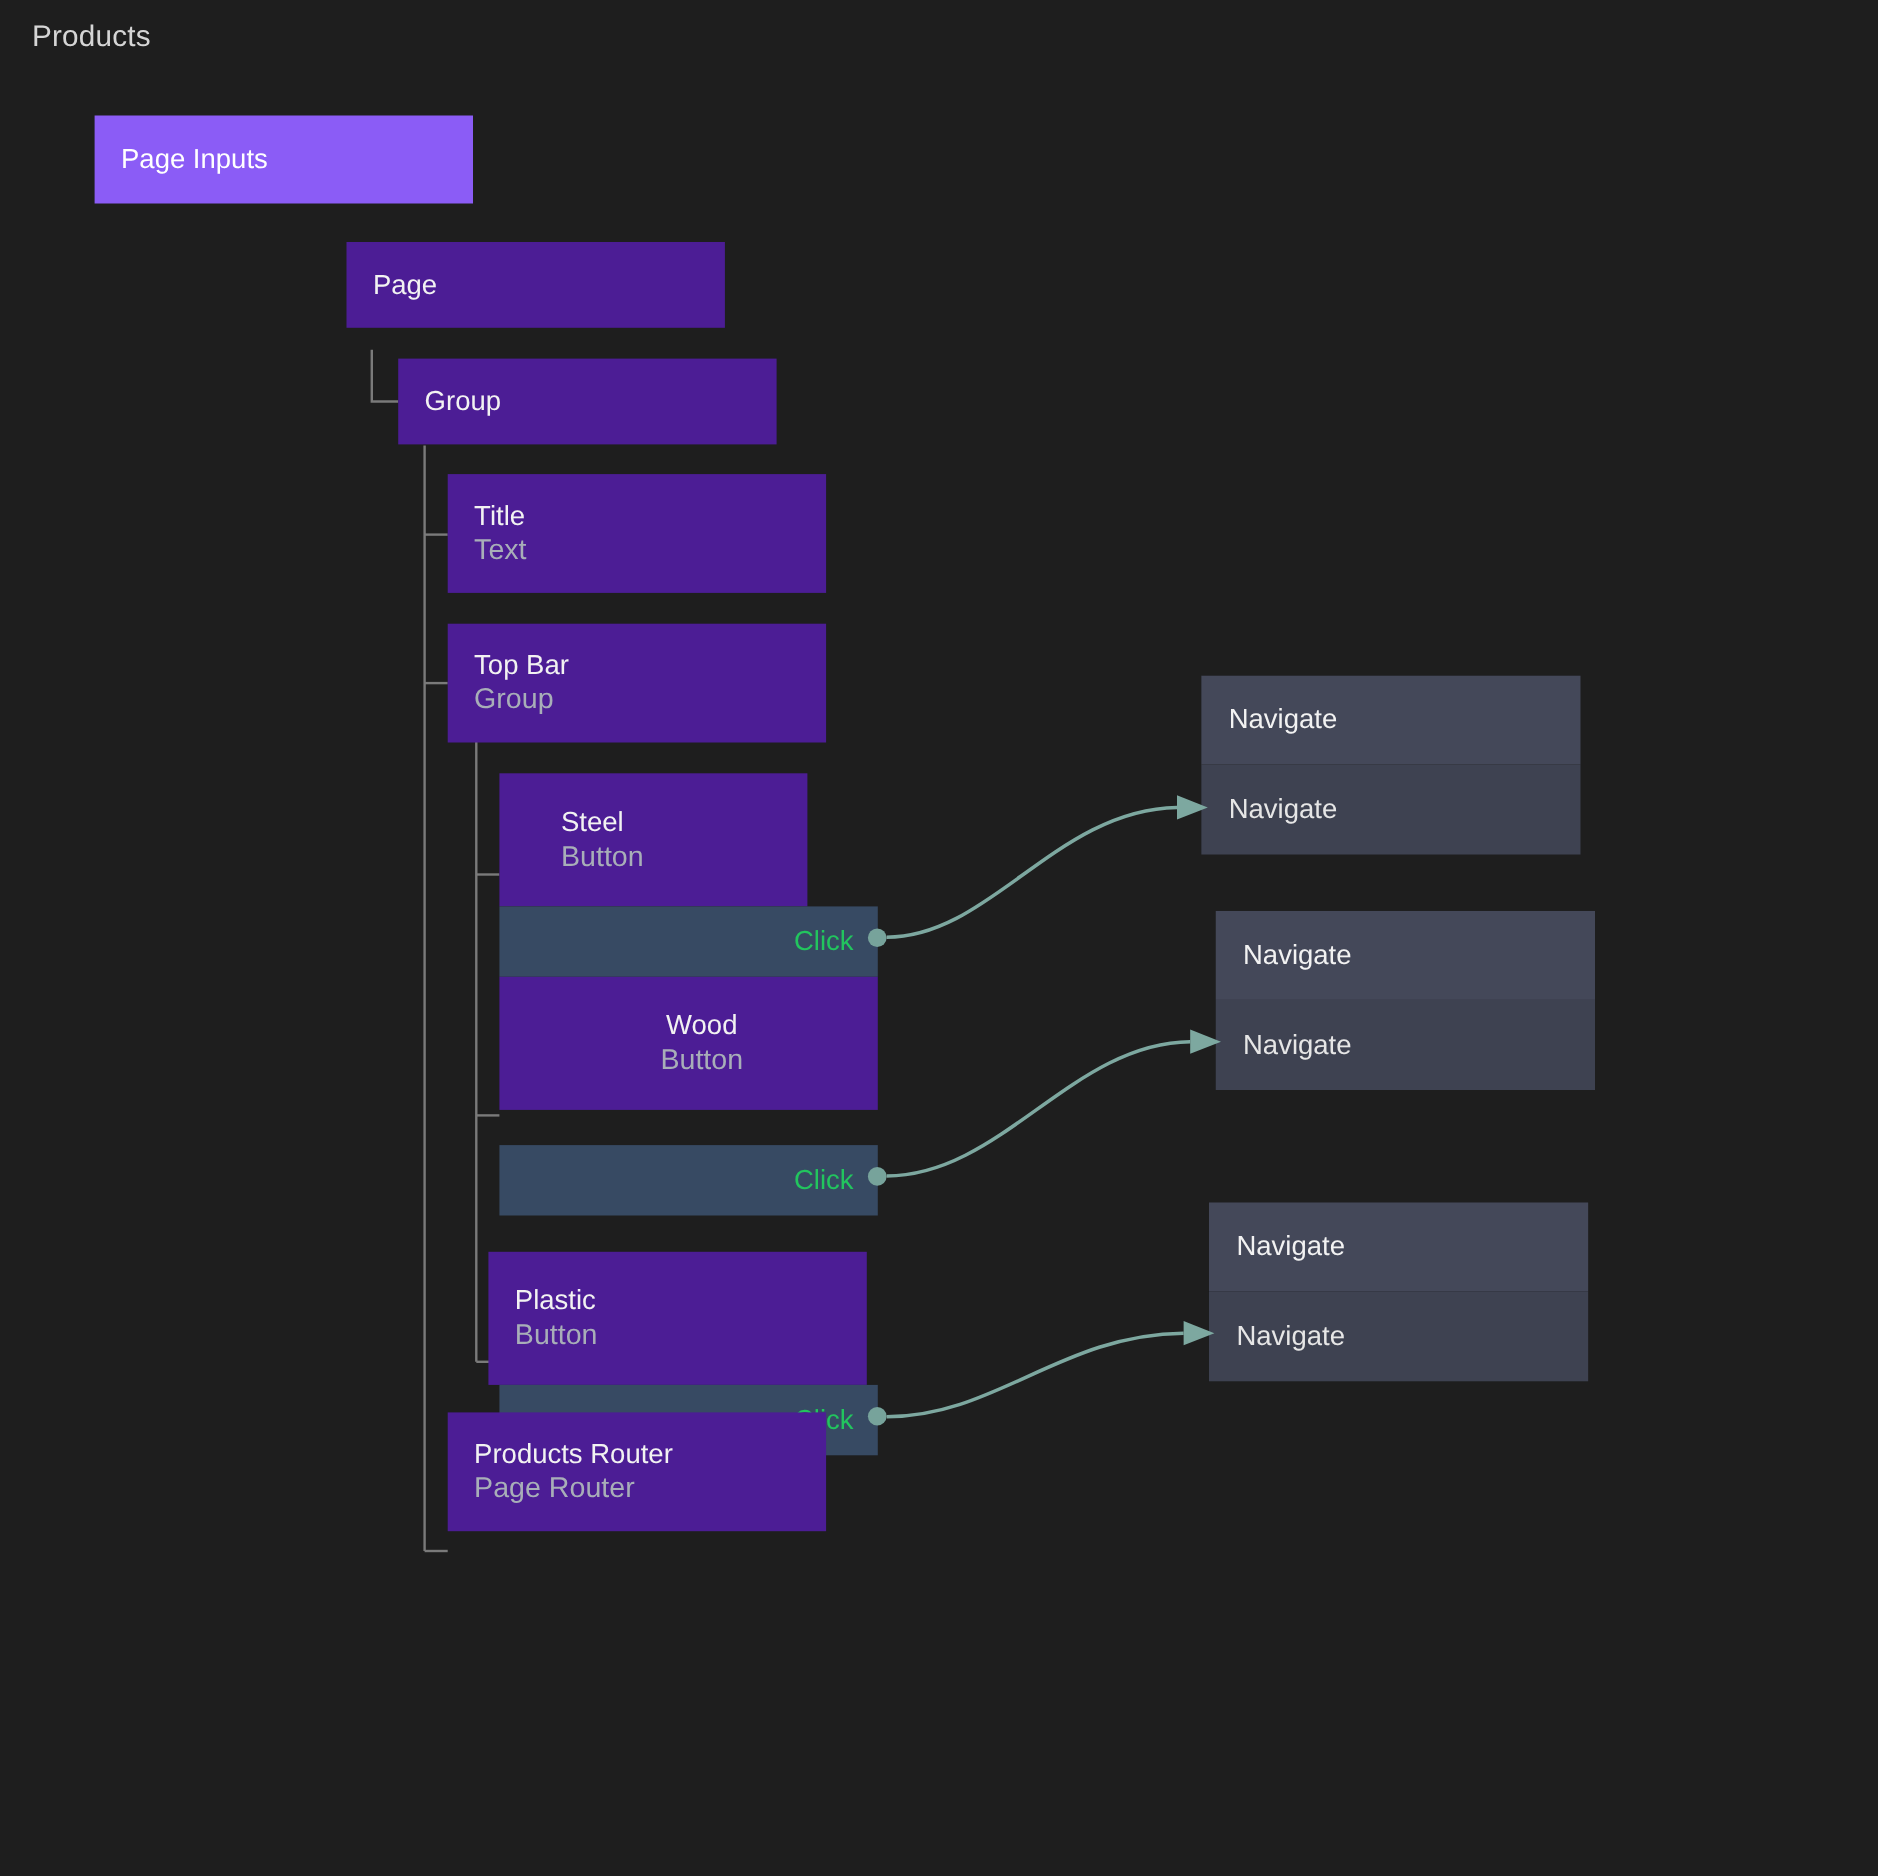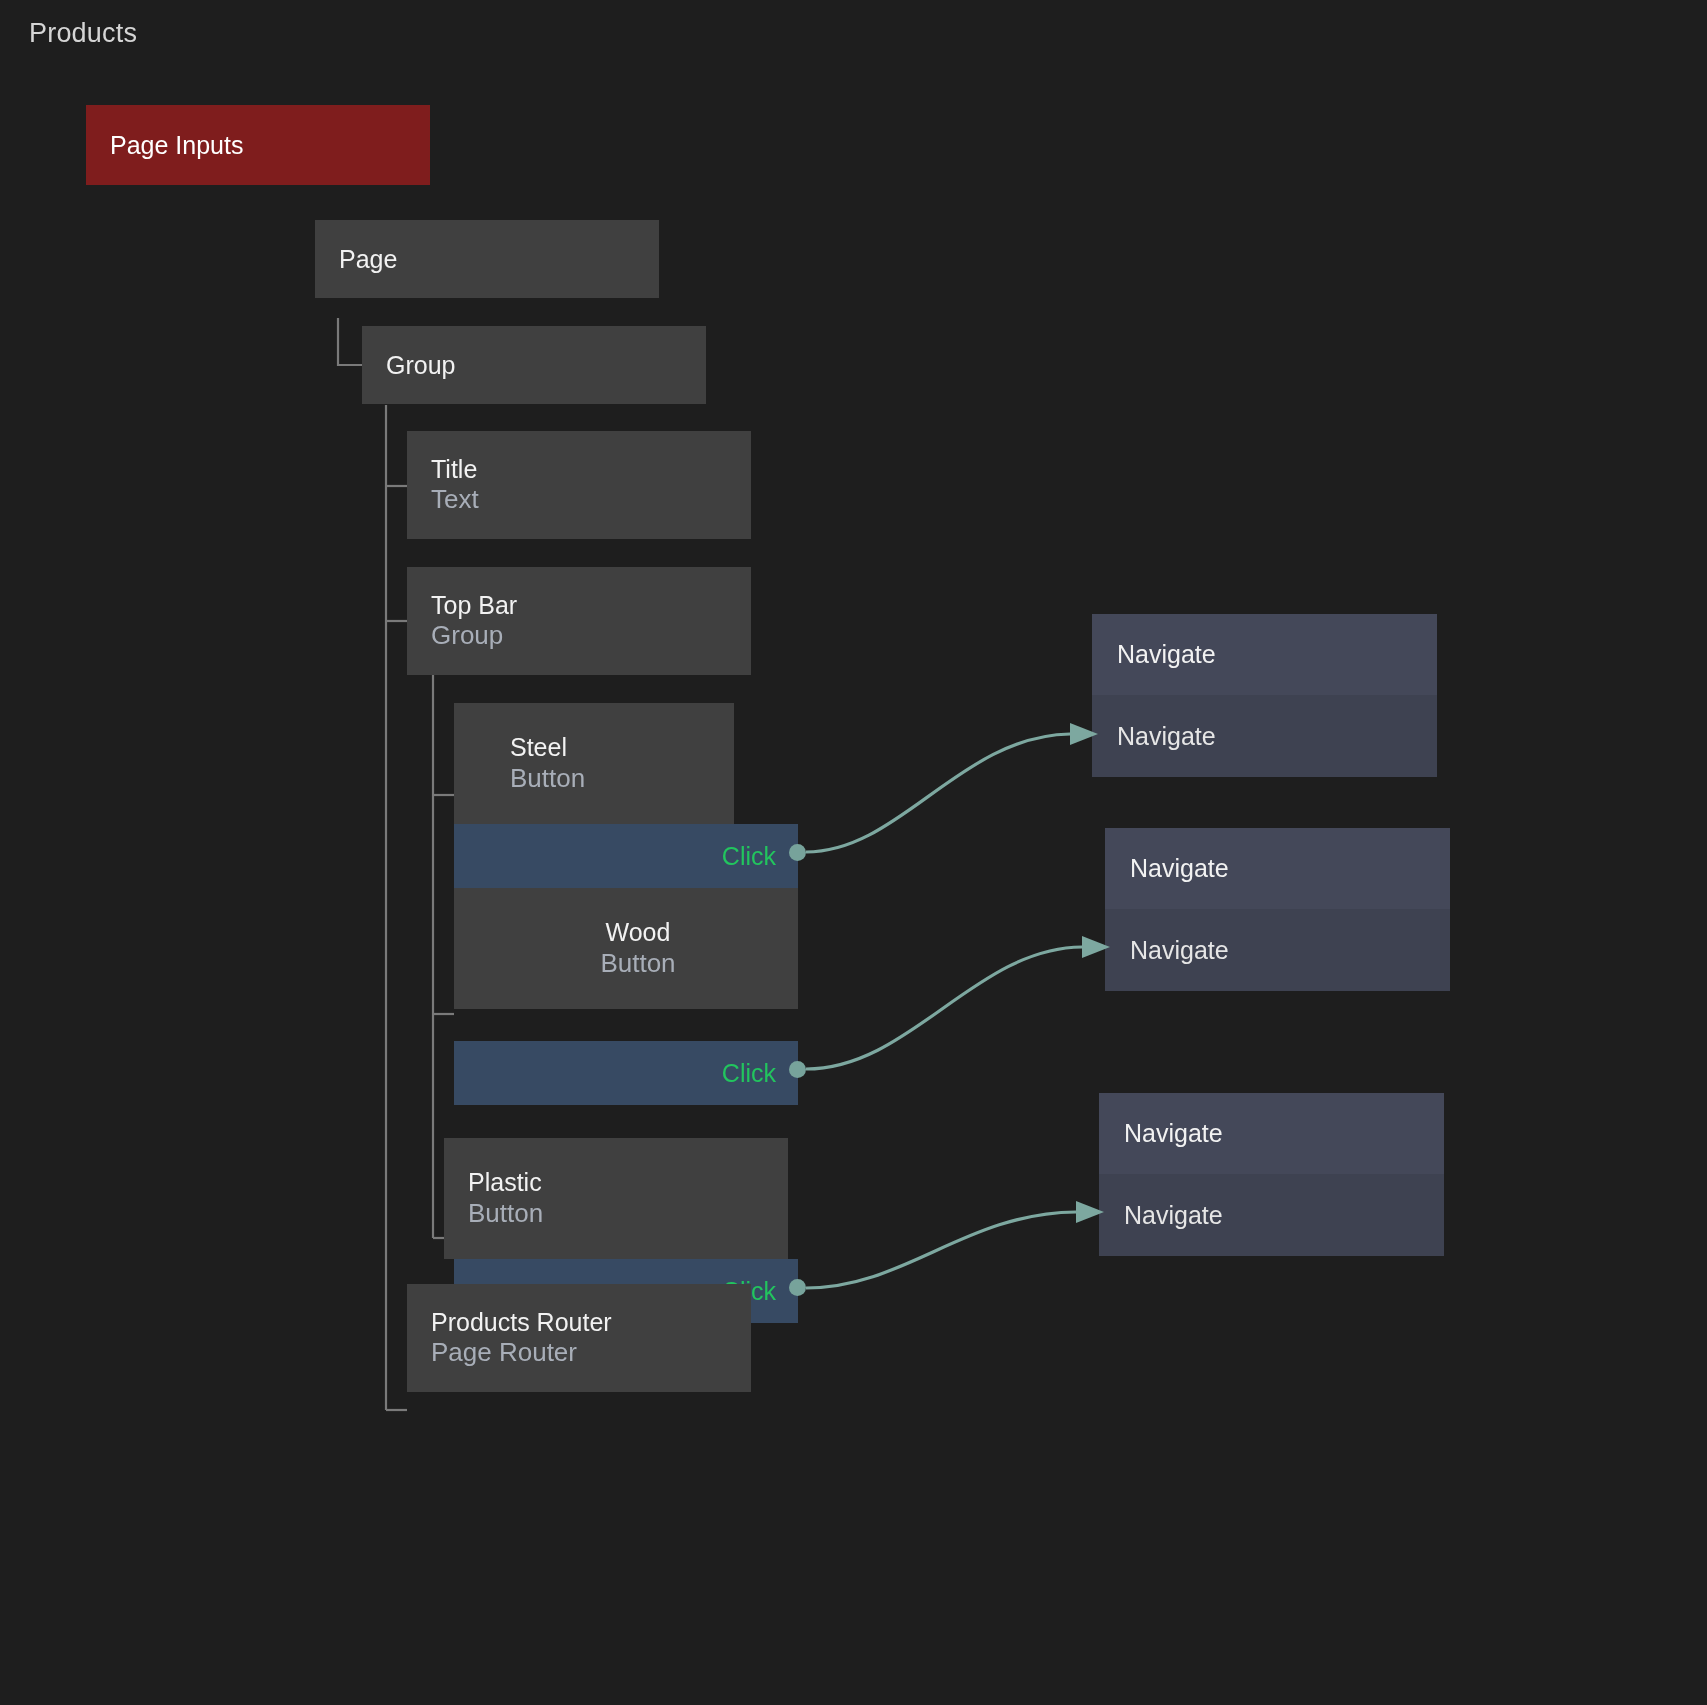--- a/index.html
+++ b/index.html
@@ -29,28 +29,28 @@
     letter-spacing: 0.2px;
     white-space: nowrap;
   }
   
   .node {
     position: absolute;
     box-sizing: border-box;
     overflow: hidden;
   }
   .node-inputs {
-    background: #7f1d1d;
+    background: #8b5cf6;
     text-align: right;
   }
   .node-inputs .node-title {
     color: #ffffff;
   }
   .node-blue {
-    background: #404040;
+    background: #4c1d95;
   }
   .node-title {
     color: #f2f2f2;
     font-size: 25px;
     white-space: nowrap;
   }
   .node-sub {
     color: #a8aeb8;
     font-size: 26px;
     white-space: nowrap;

